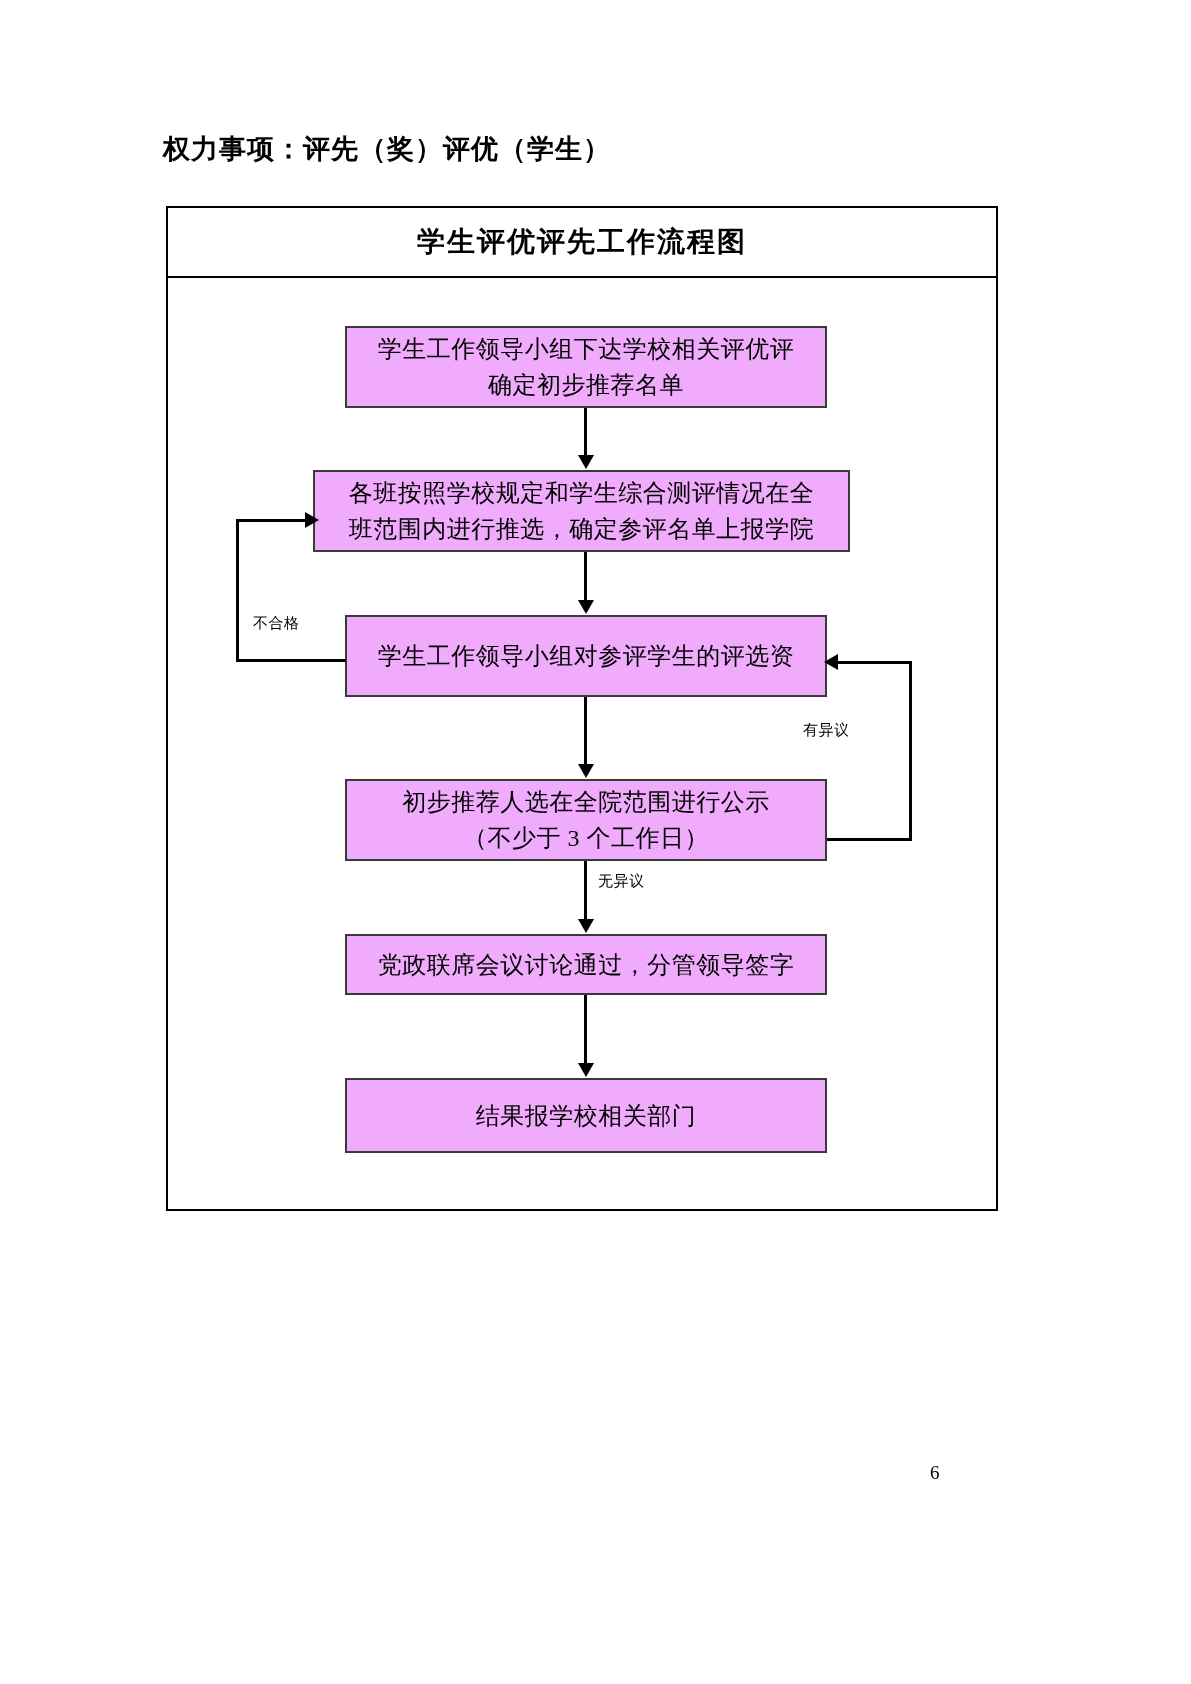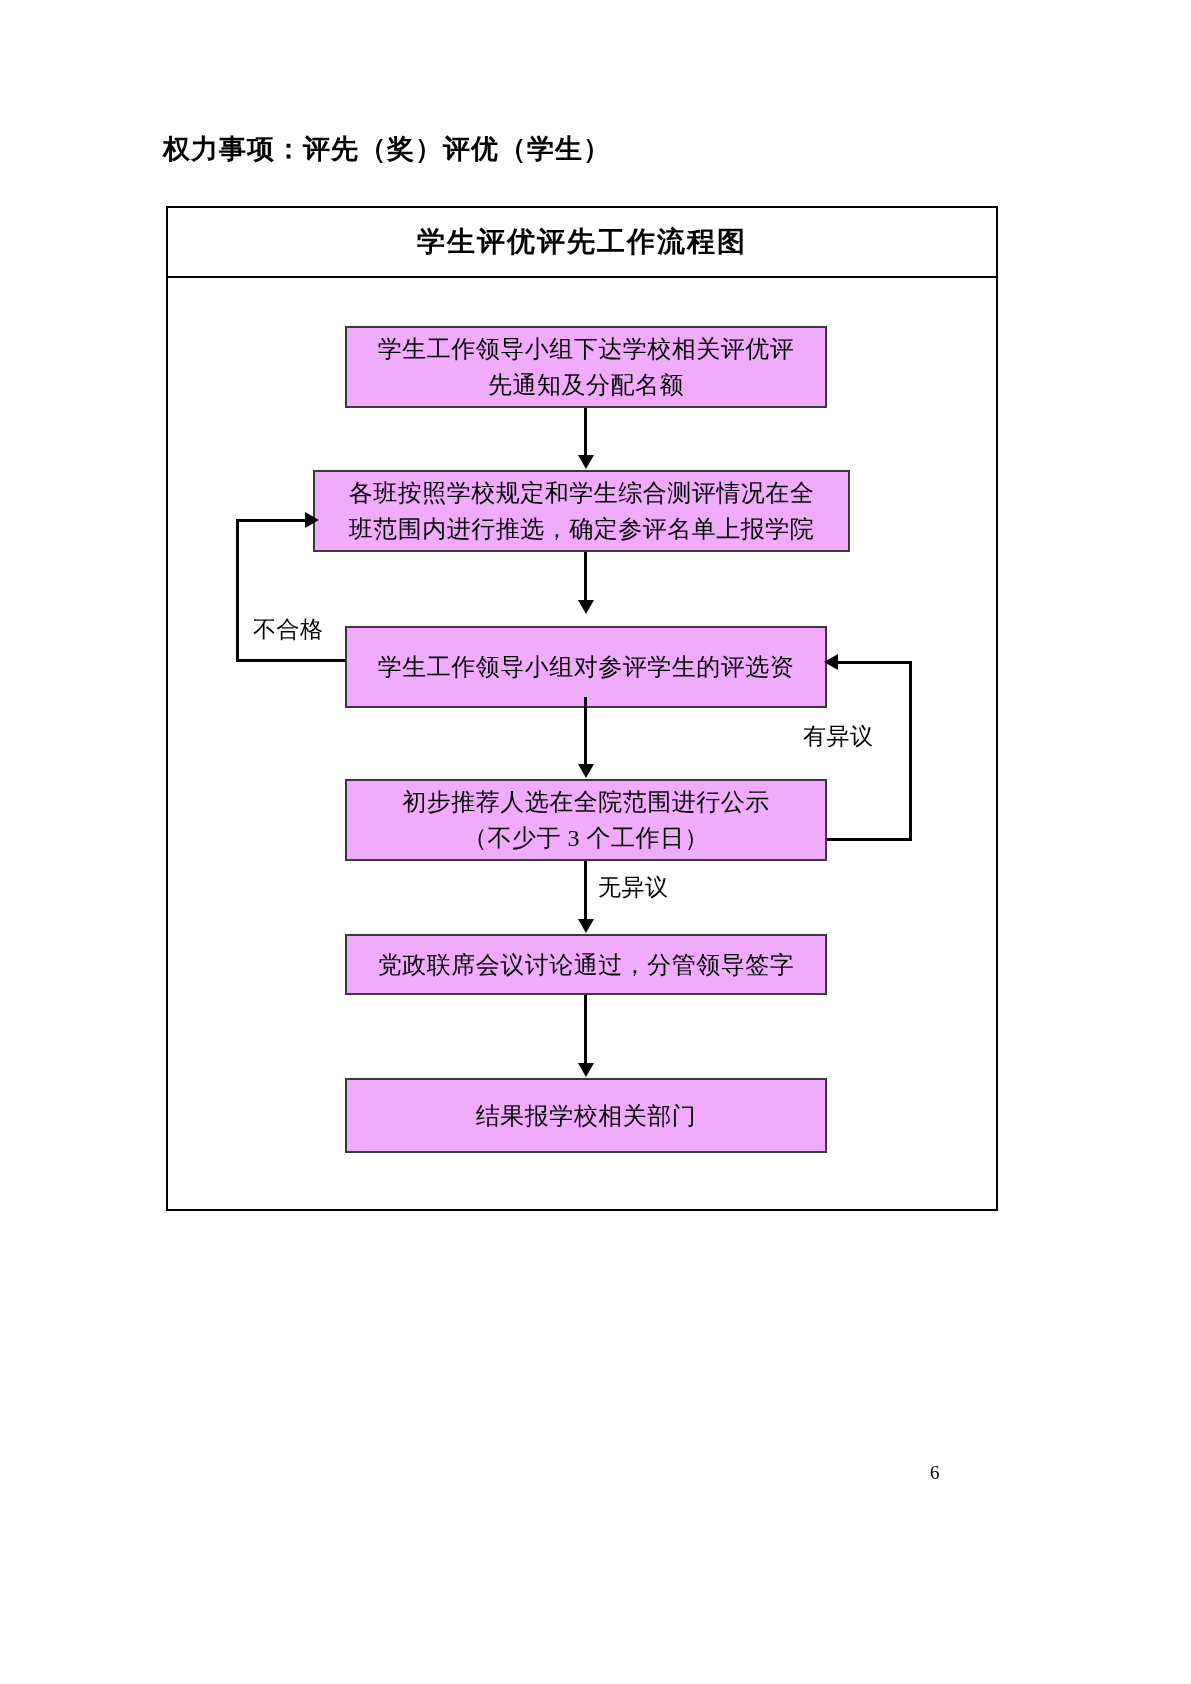--- a/index.html
+++ b/index.html
@@ -68,21 +68,21 @@
     justify-content: center;
     text-align: center;
     font-size: 24px;
     line-height: 36px;
     letter-spacing: 0.5px;
   }
   .proc-box .ln { display: block; white-space: nowrap; }
 
   #box-1 { left: 345px; top: 326px; width: 482px; height: 82px; }
   #box-2 { left: 313px; top: 470px; width: 537px; height: 82px; }
-  #box-3 { left: 345px; top: 615px; width: 482px; height: 82px; margin-top: 11px; }
+  #box-3 { left: 345px; top: 615px; width: 482px; height: 82px; }
   #box-4 { left: 345px; top: 779px; width: 482px; height: 82px; }
   #box-5 { left: 345px; top: 934px; width: 482px; height: 61px; }
   #box-6 { left: 345px; top: 1078px; width: 482px; height: 75px; }
 
   
   .v-arrow {
     position: absolute;
     width: 3px;
     background: #000000;
   }
@@ -126,21 +126,21 @@
     left: 824px; top: 654px;
     width: 0; height: 0;
     border-top: 8px solid transparent;
     border-bottom: 8px solid transparent;
     border-right: 14px solid #000000;
   }
 
   
   .edge-label {
     position: absolute;
-    font-size: 23px;
+    font-size: 15px;
     white-space: nowrap;
     letter-spacing: 0.5px;
   }
   #label-fail      { left: 253px; top: 614px; }
   #label-objection { left: 803px; top: 721px; }
   #label-no-objection { left: 598px; top: 872px; }
 
   
   #page-number {
     position: absolute;
@@ -157,21 +157,21 @@
 <div id="flow-frame">
 
   <div id="flow-title-bar">
     <span id="flow-title-text">学生评优评先工作流程图</span>
   </div>
 
 </div>
 
 <div class="proc-box" id="box-1">
   <span class="ln">学生工作领导小组下达学校相关评优评</span>
-  <span class="ln">先通知及分配名额</span>
+  <span class="ln">确定初步推荐名单</span>
 </div>
 
 <div class="proc-box" id="box-2">
   <span class="ln">各班按照学校规定和学生综合测评情况在全</span>
   <span class="ln">班范围内进行推选，确定参评名单上报学院</span>
 </div>
 
 <div class="proc-box" id="box-3">
   <span class="ln">学生工作领导小组对参评学生的评选资</span>
 </div>

